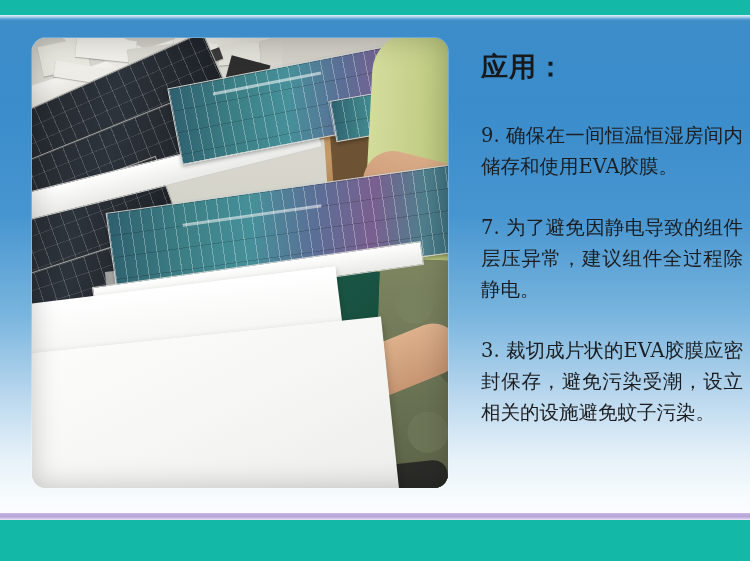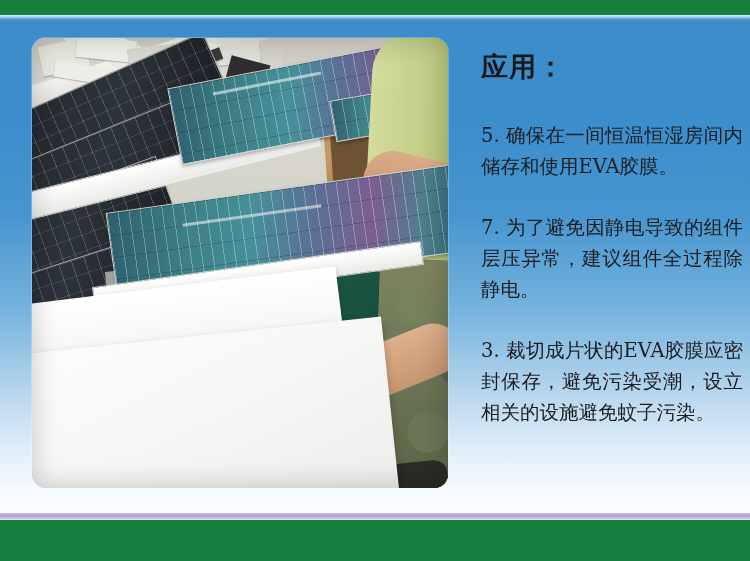--- a/index.html
+++ b/index.html
@@ -11,21 +11,21 @@
     width: 750px;
     height: 561px;
     font-family: "Liberation Serif", "DejaVu Serif", serif;
     overflow: hidden;
   }
 
   #page {
     position: relative;
     width: 750px;
     height: 561px;
-    background: #15803d;
+    background: #14b8a6;
   }
 
   
   #blue-panel {
     position: absolute;
     left: 0;
     top: 15px;
     width: 750px;
     height: 498px;
     background: linear-gradient(to bottom,
@@ -350,19 +350,19 @@
 
     <div class="ph eva1"></div>
     <div class="ph eva-gap"></div>
     <div class="ph eva2"></div>
 
     <div class="ph vignette"></div>
   </div>
 
   <div id="text-col">
     <div id="app-title">应用：</div>
-    <p class="para">5. 确保在一间恒温恒湿房间内储存和使用EVA胶膜。</p>
+    <p class="para">9. 确保在一间恒温恒湿房间内储存和使用EVA胶膜。</p>
     <p class="para">7. 为了避免因静电导致的组件层压异常，建议组件全过程除静电。</p>
     <p class="para">3. 裁切成片状的EVA胶膜应密封保存，避免污染受潮，设立相关的设施避免蚊子污染。</p>
   </div>
 
   <div id="divider"></div>
 </div>
 
 </body></html>

